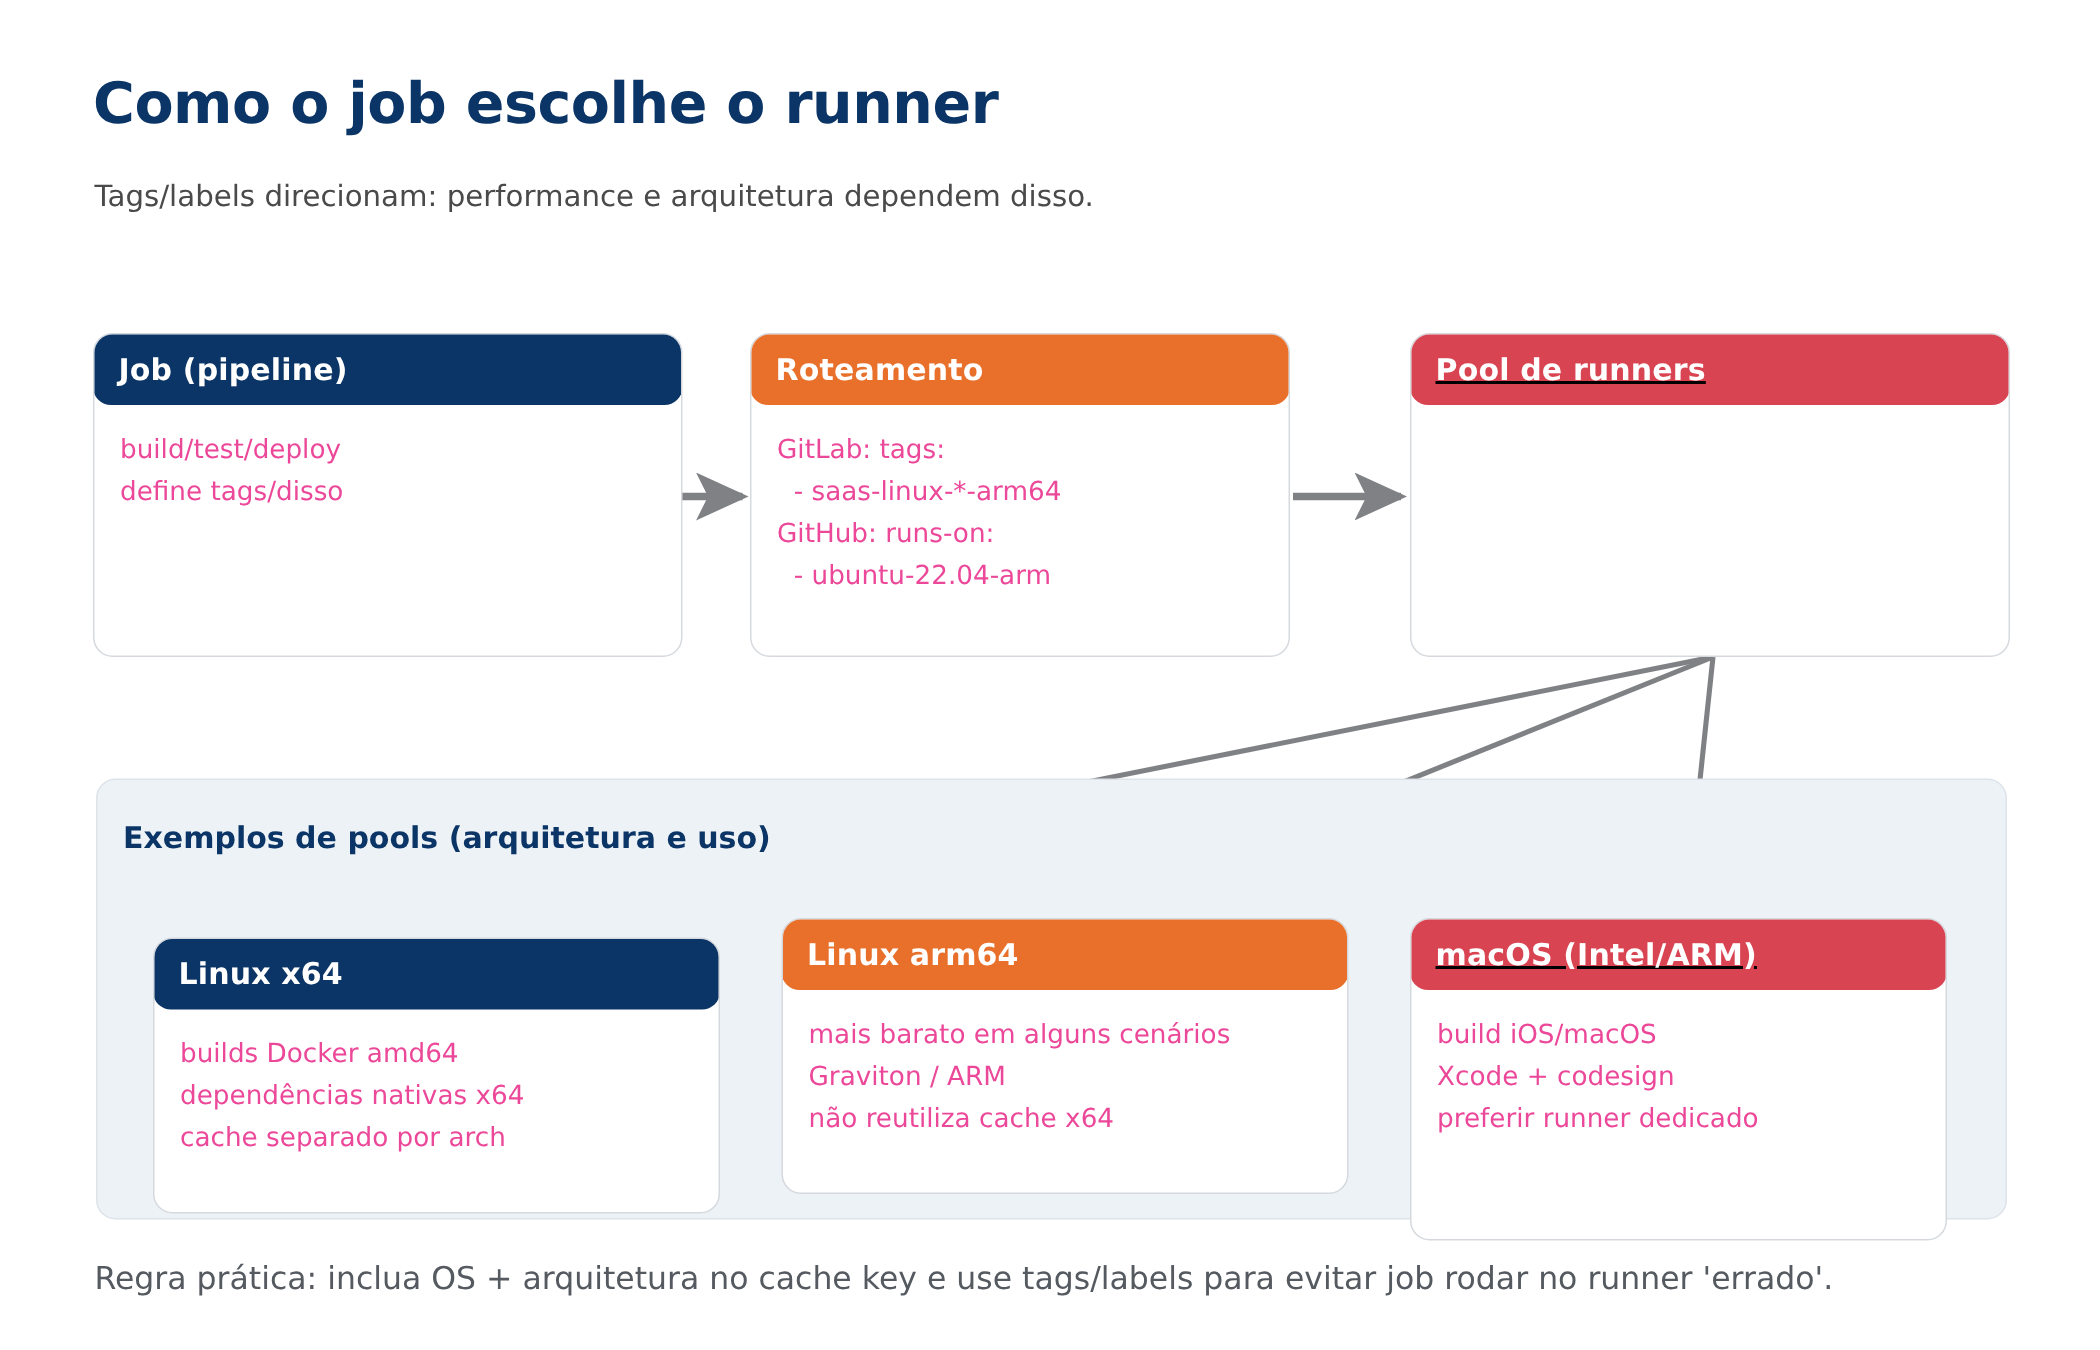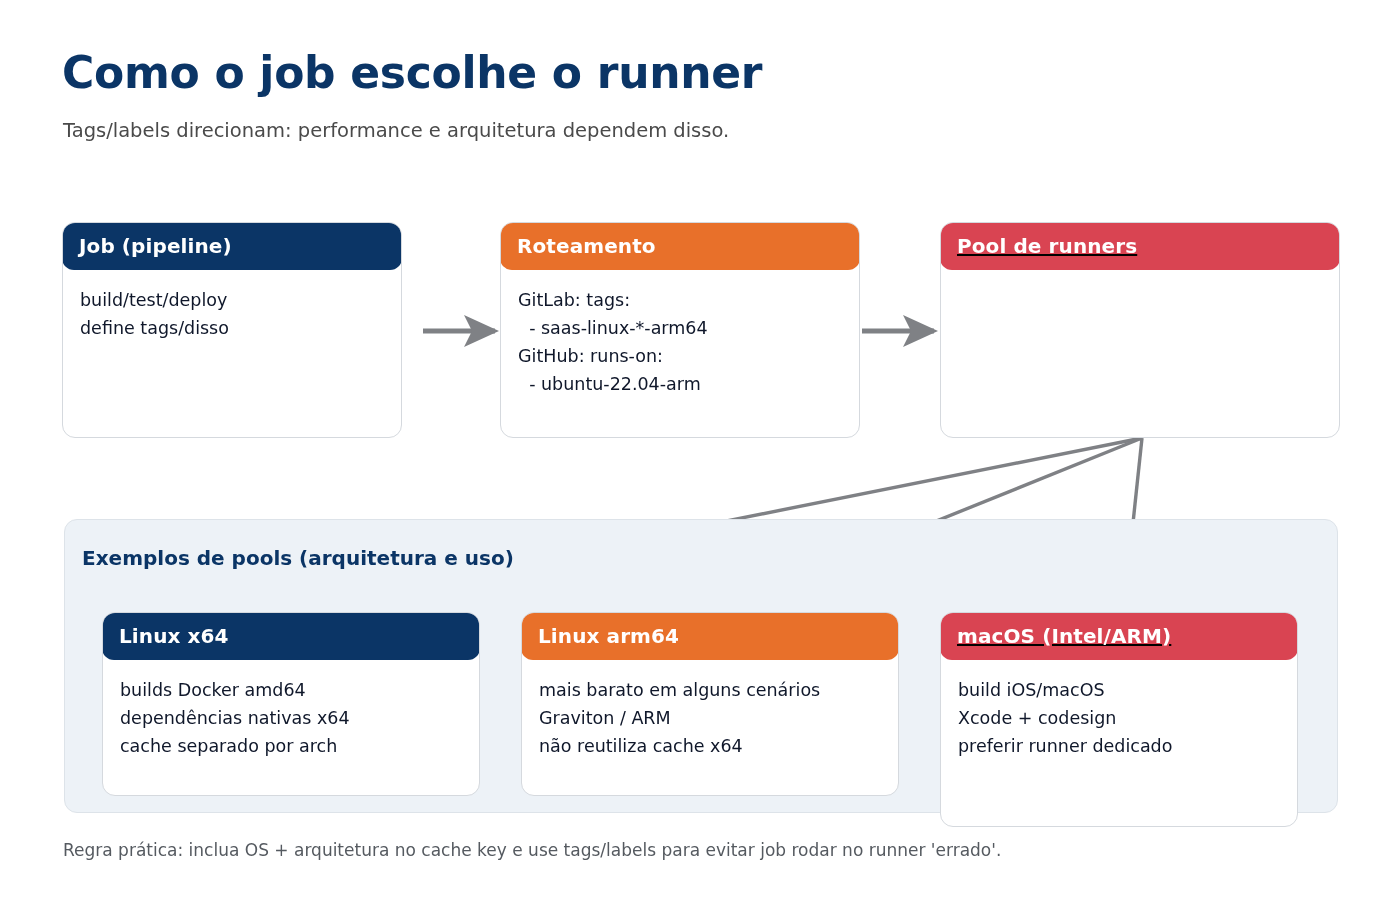--- a/index.html
+++ b/index.html
@@ -12,21 +12,21 @@
     background: #ffffff;
     font-family: "DejaVu Sans", sans-serif;
     position: relative;
     overflow: hidden;
   }
 
   #page-title {
     position: absolute;
     left: 62px;
     top: 47px;
-    font-size: 44px;
+    font-size: 38px;
     font-weight: bold;
     color: #0b3566;
     letter-spacing: -0.3px;
     white-space: nowrap;
   }
   #page-subtitle {
     position: absolute;
     left: 63px;
     top: 119px;
     font-size: 19.5px;
@@ -58,30 +58,30 @@
     color: #ffffff;
     white-space: nowrap;
     letter-spacing: 0.1px;
   }
   .card-body {
     padding: 16px 0 0 17px;
   }
   .card-body div {
     font-size: 17.5px;
     line-height: 28px;
-    color: #0f172a;
+    color: #ec4899;
     white-space: pre;
   }
 
   .hdr-navy   { background: #0b3566; }
   .hdr-orange { background: #e8702a; text-align: right; }
   .hdr-red    { background: #d94452; text-decoration: underline; }
 
   
-  #card-job     { left: 62px;  top: 222px; width: 340px; height: 216px; }
+  #card-job     { left: 62px;  top: 222px; width: 393px; height: 216px; }
   #card-routing { left: 500px; top: 222px; width: 360px; height: 216px; }
   #card-pool    { left: 940px; top: 222px; width: 400px; height: 216px; }
 
   
   #examples-panel {
     position: absolute;
     left: 64px;
     top: 519px;
     width: 1274px;
     height: 294px;
@@ -94,29 +94,29 @@
     position: absolute;
     left: 82px;
     top: 546px;
     font-size: 20px;
     font-weight: bold;
     color: #0b3566;
     white-space: nowrap;
   }
 
   
-  #card-linux-x64   { left: 102px;  top: 612px; width: 378px; height: 184px; }
+  #card-linux-x64   { left: 102px;  top: 625px; width: 378px; height: 184px; }
   #card-linux-arm64 { left: 521px;  top: 612px; width: 378px; height: 184px; }
   #card-macos       { left: 940px;  top: 612px; width: 358px; height: 215px; }
 
   #footer-note {
     position: absolute;
     left: 63px;
     top: 840px;
-    font-size: 17px;
+    font-size: 21px;
     color: #555a60;
     white-space: nowrap;
   }
 
   #arrow-layer {
     position: absolute;
     left: 0;
     top: 0;
     width: 1400px;
     height: 900px;

